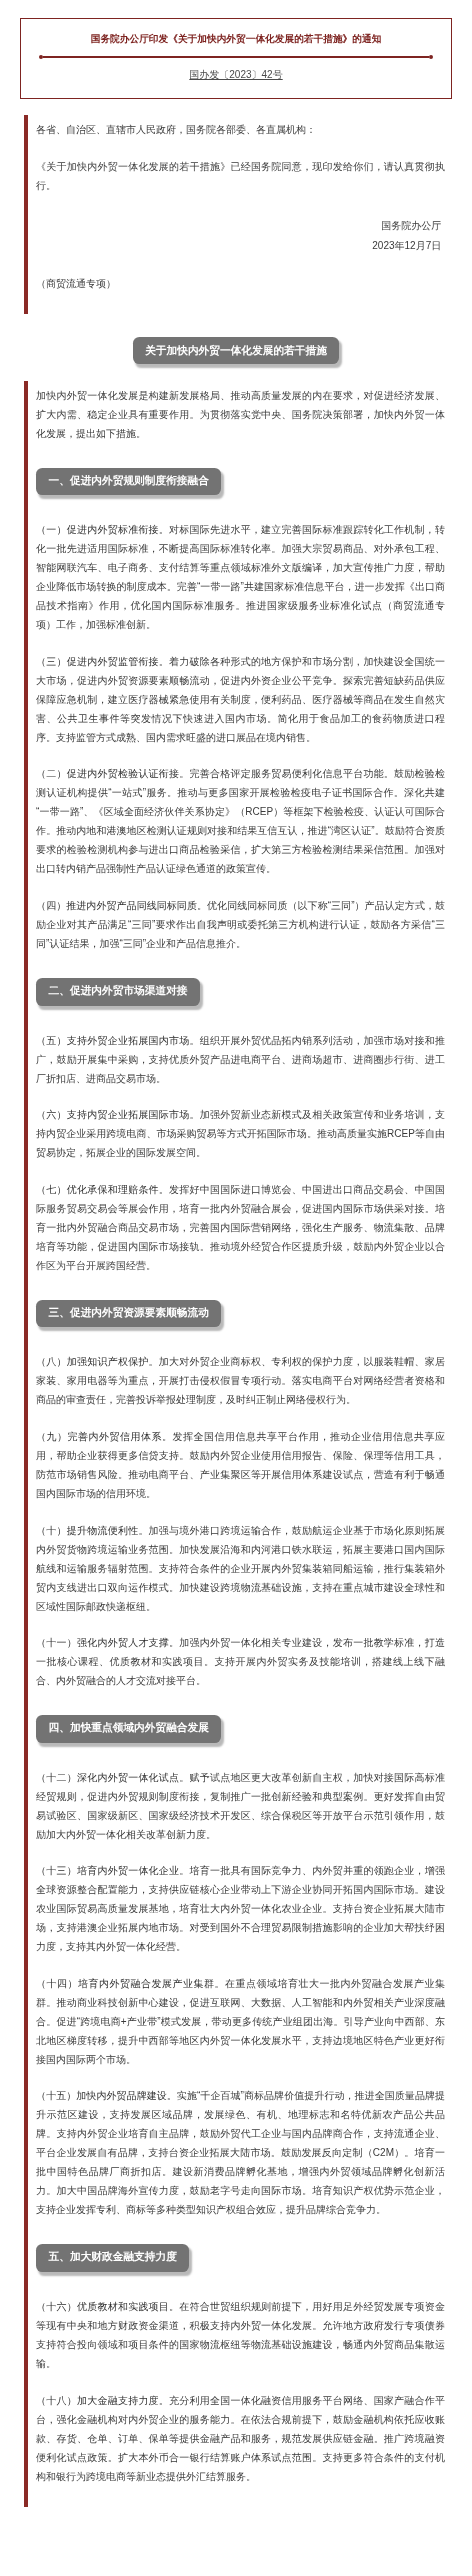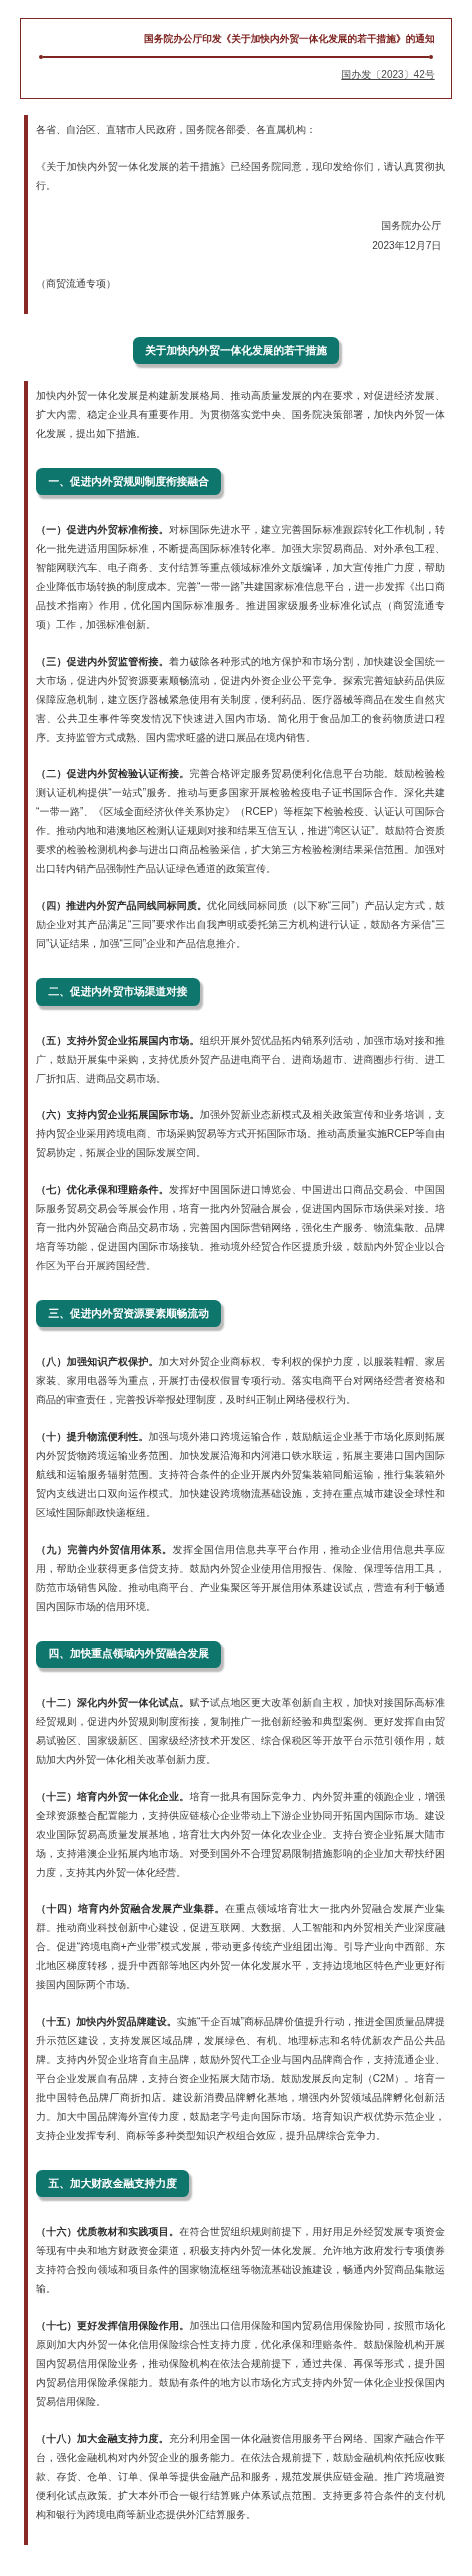--- a/index.html
+++ b/index.html
@@ -9,21 +9,21 @@
     color:#3a3a3a;
     -webkit-font-smoothing:antialiased;
   }
   .page{width:472px;padding-top:17.6px;box-sizing:border-box;}
 
   
   .header-box{
     margin:0 20px;
     border:1.3px solid #7e2421;
     padding:12.5px 16.3px 16.3px;
-    text-align:right;
+    text-align:center;
     box-sizing:border-box;
   }
   .header-title{
     color:#7e2421;
     font-weight:bold;
     font-size:9.7px;
     line-height:15px;
   }
   .header-divider{
     display:flex;
@@ -56,33 +56,33 @@
     line-height:19px;
     text-align:justify;
     color:#3a3a3a;
   }
   .bar-block p:first-child{margin-top:1.3px;}
   .right-lines{text-align:right;margin:21px 3.8px 3.8px 0;font-size:10px;line-height:20px;color:#3a3a3a;}
 
   
   .badge{
     display:inline-block;
-    background:#0f766e;
+    background:#737373;
     color:#ffffff;
     font-weight:bold;
     font-size:10.7px;
     line-height:13.8px;
     padding:6.9px 12.5px;
     border-radius:6.3px;
     box-shadow:2.5px 3.1px 1.9px #b9b9b9;
   }
   .title-badge-row{text-align:center;margin:22.6px 0 6.3px;}
-  .section-badge-row{margin:25px 0 25px;}
+  .section-badge-row{margin:25px 0 25px;font-family:Liberation Mono, monospace;}
 
-  .lead{font-weight:bold;color:#2f2f2f;}
+  .lead{font-weight:normal;color:#2f2f2f;}
 </style>
 </head>
 <body>
 
 <div class="page">
 
   <div class="header-box">
     <div class="header-title">国务院办公厅印发《关于加快内外贸一体化发展的若干措施》的通知</div>
     <div class="header-divider">
       <span class="dot"></span>
@@ -113,29 +113,29 @@
         <p><span class="lead">（一）促进内外贸标准衔接。</span><span>对标国际先进水平，建立完善国际标准跟踪转化工作机制，转化一批先进适用国际标准，不断提高国际标准转化率。加强大宗贸易商品、对外承包工程、智能网联汽车、电子商务、支付结算等重点领域标准外文版编译，加大宣传推广力度，帮助企业降低市场转换的制度成本。完善“一带一路”共建国家标准信息平台，进一步发挥《出口商品技术指南》作用，优化国内国际标准服务。推进国家级服务业标准化试点（商贸流通专项）工作，加强标准创新。</span></p>
         <p><span class="lead">（三）促进内外贸监管衔接。</span><span>着力破除各种形式的地方保护和市场分割，加快建设全国统一大市场，促进内外贸资源要素顺畅流动，促进内外资企业公平竞争。探索完善短缺药品供应保障应急机制，建立医疗器械紧急使用有关制度，便利药品、医疗器械等商品在发生自然灾害、公共卫生事件等突发情况下快速进入国内市场。简化用于食品加工的食药物质进口程序。支持监管方式成熟、国内需求旺盛的进口展品在境内销售。</span></p>
         <p><span class="lead">（二）促进内外贸检验认证衔接。</span><span>完善合格评定服务贸易便利化信息平台功能。鼓励检验检测认证机构提供“一站式”服务。推动与更多国家开展检验检疫电子证书国际合作。深化共建“一带一路”、《区域全面经济伙伴关系协定》（RCEP）等框架下检验检疫、认证认可国际合作。推动内地和港澳地区检测认证规则对接和结果互信互认，推进“湾区认证”。鼓励符合资质要求的检验检测机构参与进出口商品检验采信，扩大第三方检验检测结果采信范围。加强对出口转内销产品强制性产品认证绿色通道的政策宣传。</span></p>
         <p><span class="lead">（四）推进内外贸产品同线同标同质。</span><span>优化同线同标同质（以下称“三同”）产品认定方式，鼓励企业对其产品满足“三同”要求作出自我声明或委托第三方机构进行认证，鼓励各方采信“三同”认证结果，加强“三同”企业和产品信息推介。</span></p>
         <div class="section-badge-row"><span class="badge">二、促进内外贸市场渠道对接</span></div>
         <p><span class="lead">（五）支持外贸企业拓展国内市场。</span><span>组织开展外贸优品拓内销系列活动，加强市场对接和推广，鼓励开展集中采购，支持优质外贸产品进电商平台、进商场超市、进商圈步行街、进工厂折扣店、进商品交易市场。</span></p>
         <p><span class="lead">（六）支持内贸企业拓展国际市场。</span><span>加强外贸新业态新模式及相关政策宣传和业务培训，支持内贸企业采用跨境电商、市场采购贸易等方式开拓国际市场。推动高质量实施RCEP等自由贸易协定，拓展企业的国际发展空间。</span></p>
         <p><span class="lead">（七）优化承保和理赔条件。</span><span>发挥好中国国际进口博览会、中国进出口商品交易会、中国国际服务贸易交易会等展会作用，培育一批内外贸融合展会，促进国内国际市场供采对接。培育一批内外贸融合商品交易市场，完善国内国际营销网络，强化生产服务、物流集散、品牌培育等功能，促进国内国际市场接轨。推动境外经贸合作区提质升级，鼓励内外贸企业以合作区为平台开展跨国经营。</span></p>
         <div class="section-badge-row"><span class="badge">三、促进内外贸资源要素顺畅流动</span></div>
         <p><span class="lead">（八）加强知识产权保护。</span><span>加大对外贸企业商标权、专利权的保护力度，以服装鞋帽、家居家装、家用电器等为重点，开展打击侵权假冒专项行动。落实电商平台对网络经营者资格和商品的审查责任，完善投诉举报处理制度，及时纠正制止网络侵权行为。</span></p>
+        <p><span class="lead">（九）完善内外贸信用体系。</span><span>发挥全国信用信息共享平台作用，推动企业信用信息共享应用，帮助企业获得更多信贷支持。鼓励内外贸企业使用信用报告、保险、保理等信用工具，防范市场销售风险。推动电商平台、产业集聚区等开展信用体系建设试点，营造有利于畅通国内国际市场的信用环境。</span></p>
         <p><span class="lead">（十）提升物流便利性。</span><span>加强与境外港口跨境运输合作，鼓励航运企业基于市场化原则拓展内外贸货物跨境运输业务范围。加快发展沿海和内河港口铁水联运，拓展主要港口国内国际航线和运输服务辐射范围。支持符合条件的企业开展内外贸集装箱同船运输，推行集装箱外贸内支线进出口双向运作模式。加快建设跨境物流基础设施，支持在重点城市建设全球性和区域性国际邮政快递枢纽。</span></p>
-        <p><span class="lead">（九）完善内外贸信用体系。</span><span>发挥全国信用信息共享平台作用，推动企业信用信息共享应用，帮助企业获得更多信贷支持。鼓励内外贸企业使用信用报告、保险、保理等信用工具，防范市场销售风险。推动电商平台、产业集聚区等开展信用体系建设试点，营造有利于畅通国内国际市场的信用环境。</span></p>
+        <p><span class="lead">（十一）强化内外贸人才支撑。</span><span>加强内外贸一体化相关专业建设，发布一批教学标准，打造一批核心课程、优质教材和实践项目。支持开展内外贸实务及技能培训，搭建线上线下融合、内外贸融合的人才交流对接平台。</span></p>
         <div class="section-badge-row"><span class="badge">四、加快重点领域内外贸融合发展</span></div>
         <p><span class="lead">（十二）深化内外贸一体化试点。</span><span>赋予试点地区更大改革创新自主权，加快对接国际高标准经贸规则，促进内外贸规则制度衔接，复制推广一批创新经验和典型案例。更好发挥自由贸易试验区、国家级新区、国家级经济技术开发区、综合保税区等开放平台示范引领作用，鼓励加大内外贸一体化相关改革创新力度。</span></p>
         <p><span class="lead">（十三）培育内外贸一体化企业。</span><span>培育一批具有国际竞争力、内外贸并重的领跑企业，增强全球资源整合配置能力，支持供应链核心企业带动上下游企业协同开拓国内国际市场。建设农业国际贸易高质量发展基地，培育壮大内外贸一体化农业企业。支持台资企业拓展大陆市场，支持港澳企业拓展内地市场。对受到国外不合理贸易限制措施影响的企业加大帮扶纾困力度，支持其内外贸一体化经营。</span></p>
         <p><span class="lead">（十四）培育内外贸融合发展产业集群。</span><span>在重点领域培育壮大一批内外贸融合发展产业集群。推动商业科技创新中心建设，促进互联网、大数据、人工智能和内外贸相关产业深度融合。促进“跨境电商+产业带”模式发展，带动更多传统产业组团出海。引导产业向中西部、东北地区梯度转移，提升中西部等地区内外贸一体化发展水平，支持边境地区特色产业更好衔接国内国际两个市场。</span></p>
         <p><span class="lead">（十五）加快内外贸品牌建设。</span><span>实施“千企百城”商标品牌价值提升行动，推进全国质量品牌提升示范区建设，支持发展区域品牌，发展绿色、有机、地理标志和名特优新农产品公共品牌。支持内外贸企业培育自主品牌，鼓励外贸代工企业与国内品牌商合作，支持流通企业、平台企业发展自有品牌，支持台资企业拓展大陆市场。鼓励发展反向定制（C2M）。培育一批中国特色品牌厂商折扣店。建设新消费品牌孵化基地，增强内外贸领域品牌孵化创新活力。加大中国品牌海外宣传力度，鼓励老字号走向国际市场。培育知识产权优势示范企业，支持企业发挥专利、商标等多种类型知识产权组合效应，提升品牌综合竞争力。</span></p>
         <div class="section-badge-row"><span class="badge">五、加大财政金融支持力度</span></div>
         <p><span class="lead">（十六）优质教材和实践项目。</span><span>在符合世贸组织规则前提下，用好用足外经贸发展专项资金等现有中央和地方财政资金渠道，积极支持内外贸一体化发展。允许地方政府发行专项债券支持符合投向领域和项目条件的国家物流枢纽等物流基础设施建设，畅通内外贸商品集散运输。</span></p>
-        <p><span class="lead">（十七）更好发挥信用保险作用。</span><span>加强出口信用保险和国内贸易信用保险协同，按照市场化原则加大内外贸一体化信用保险综合性支持力度，优化承保和理赔条件。鼓励保险机构开展国内贸易信用保险业务，推动保险机构在依法合规前提下，通过共保、再保等形式，提升国内贸易信用保险承保能力。鼓励有条件的地方以市场化方式支持内外贸一体化企业投保国内贸易信用保险。</span></p>
         <p><span class="lead">（十八）加大金融支持力度。</span><span>充分利用全国一体化融资信用服务平台网络、国家产融合作平台，强化金融机构对内外贸企业的服务能力。在依法合规前提下，鼓励金融机构依托应收账款、存货、仓单、订单、保单等提供金融产品和服务，规范发展供应链金融。推广跨境融资便利化试点政策。扩大本外币合一银行结算账户体系试点范围。支持更多符合条件的支付机构和银行为跨境电商等新业态提供外汇结算服务。</span></p>
       </div>
 
   </div>
 
 </div>
 
 
 </body></html>

